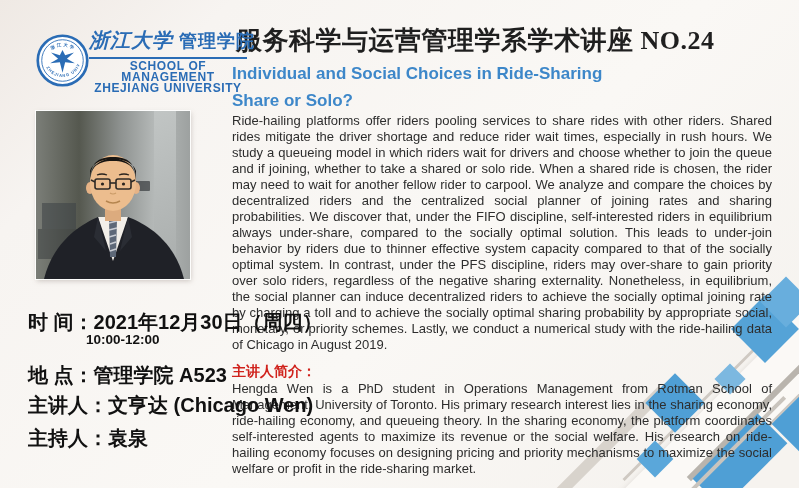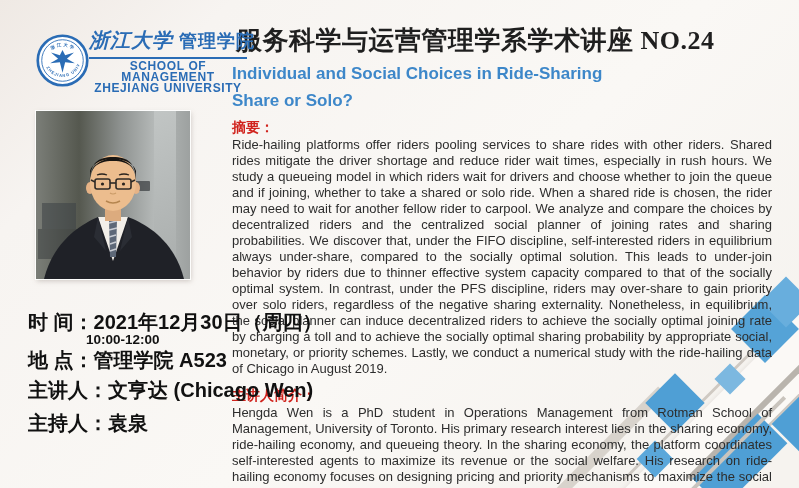--- a/index.html
+++ b/index.html
@@ -33,21 +33,21 @@
   .bio-heading{margin-top:9px;}
   
   .photo{position:absolute;left:36px;top:111px;width:154px;height:168px;z-index:2;
     box-shadow:0 0 0 1px #fdfdfc,1px 2px 5px rgba(120,110,100,.35);}
   
   .details{position:absolute;left:28px;top:313px;width:205px;z-index:2;color:#111;}
   .d-row{display:flex;font-size:20px;line-height:18px;}
   .d-label{font-weight:bold;flex:0 0 58px;white-space:nowrap;}
   .d-value{font-weight:bold;white-space:nowrap;}
   .d-sub{font-weight:bold;font-size:13.5px;line-height:17px;margin-left:58px;}
-  .gap-s{margin-top:3px;}
+  .gap-s{margin-top:18px;}
   .gap-m{margin-top:12px;}
   .gap-l{margin-top:15px;}
   
   .decor{position:absolute;right:0;bottom:0;width:245px;height:200px;z-index:0;pointer-events:none;}
   .decor div{position:absolute;transform:rotate(-45deg);}
   .dec-line1{left:30px;top:95px;width:270px;height:3px;background:#cfc9c2;}
   .dec-white1{left:20px;top:118px;width:290px;height:56px;background:#fbf9f6;box-shadow:0 3px 7px rgba(110,100,90,.4);}
   .dec-white2{left:120px;top:140px;width:220px;height:74px;background:#f6f3ef;box-shadow:0 2px 5px rgba(110,100,90,.3);}
   .dec-gray1{left:-20px;top:150px;width:150px;height:11px;background:#d8d3cc;}
   .dec-darkslash{left:110px;top:128px;width:170px;height:6px;background:#b9b4ad;}
@@ -163,21 +163,20 @@
     <path d="M70 90 Q77 94 84 90" stroke="#b5854f" stroke-width="1.5" fill="none"></path>
     <path d="M74 82 Q77 84 80 82" stroke="#c99a66" stroke-width="1.2" fill="none"></path>
   </svg>
 
   <main class="main-col">
     <h1 class="series-title">服务科学与运营管理学系学术讲座 NO.24</h1>
     <h2 class="talk-title l2">Individual and Social Choices in Ride-Sharing</h2>
     <h2 class="talk-title">Share or Solo?</h2>
 
     <section>
-      <h3 class="red-heading">摘要：</h3>
       <p class="body-text">Ride-hailing platforms offer riders pooling services to share rides with other riders. Shared rides mitigate the driver shortage and reduce rider wait times, especially in rush hours. We study a queueing model in which riders wait for drivers and choose whether to join the queue and if joining, whether to take a shared or solo ride. When a shared ride is chosen, the rider may need to wait for another fellow rider to carpool. We analyze and compare the choices by decentralized riders and the centralized social planner of joining rates and sharing probabilities. We discover that, under the FIFO discipline, self-interested riders in equilibrium always under-share, compared to the socially optimal solution. This leads to under-join behavior by riders due to thinner effective system capacity compared to that of the socially optimal system. In contrast, under the PFS discipline, riders may over-share to gain priority over solo riders, regardless of the negative sharing externality. Nonetheless, in equilibrium, the social planner can induce decentralized riders to achieve the socially optimal joining rate by charging a toll and to achieve the socially optimal sharing probability by appropriate social, monetary, or priority schemes. Lastly, we conduct a numerical study with the ride-hailing data of Chicago in August 2019.</p>
     </section>
 
     <section>
       <h3 class="red-heading bio-heading">主讲人简介：</h3>
       <p class="body-text">Hengda Wen is a PhD student in Operations Management from Rotman School of Management, University of Toronto. His primary research interest lies in the sharing economy, ride-hailing economy, and queueing theory. In the sharing economy, the platform coordinates self-interested agents to maximize its revenue or the social welfare. His research on ride-hailing economy focuses on designing pricing and priority mechanisms to maximize the social welfare or profit in the ride-sharing market.</p>
     </section>
   </main>
 
   <div class="details">

